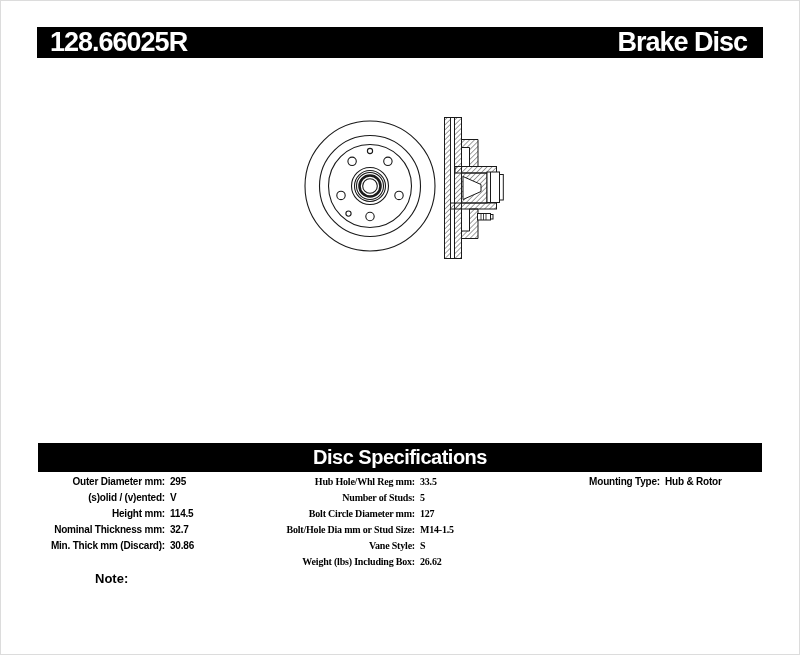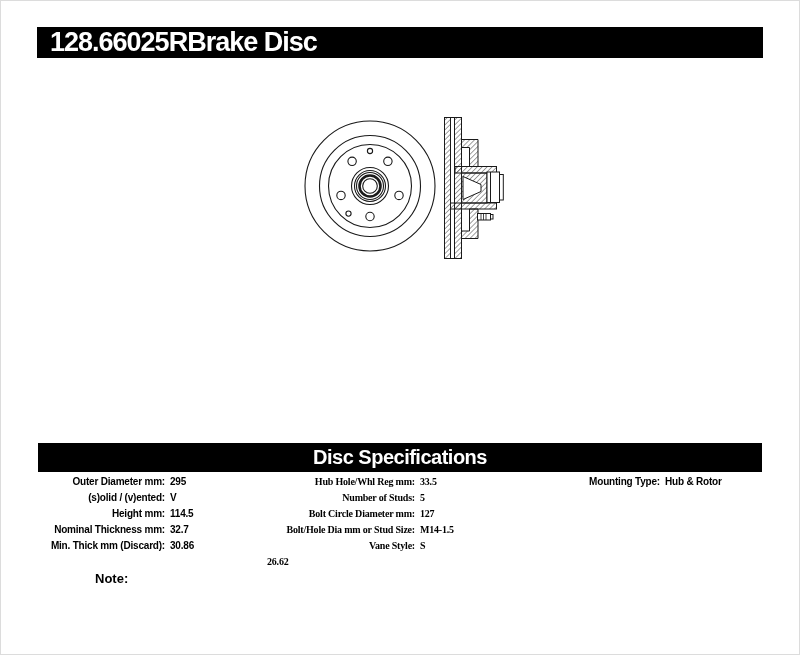--- a/index.html
+++ b/index.html
@@ -8,21 +8,21 @@
     font-family:"Liberation Sans","DejaVu Sans",sans-serif;font-weight:bold;color:#000;
   }
   .page{
     position:absolute;inset:0;background:#fff;
     box-shadow:inset 0 0 0 1px #dcdcdc;
   }
   
   .header-bar{
     position:absolute;left:37px;top:27px;width:726px;height:31px;
     background:var(--bar-background,#000);color:var(--bar-text,#fff);
-    display:flex;align-items:center;
+    display:flex;align-items:center;justify-content:space-between;
     padding:0 16px 0 13px;box-sizing:border-box;
     font-size:27px;letter-spacing:-1px;white-space:nowrap;
   }
   
   .drawing{
     position:absolute;left:280px;top:100px;width:250px;height:180px;
   }
   
   .specs-bar{
     position:absolute;left:38px;top:443px;width:724px;height:29px;
@@ -157,20 +157,21 @@
         </div>
         <div class="spec-row">
           <span class="spec-label">Bolt/Hole Dia mm or Stud Size:</span>
           <span class="spec-value">M14-1.5</span>
         </div>
         <div class="spec-row">
           <span class="spec-label">Vane Style:</span>
           <span class="spec-value">S</span>
         </div>
         <div class="spec-row">
+          <span class="spec-label">Weight (lbs) Including Box:</span>
           <span class="spec-value">26.62</span>
         </div>
       </div>
     <div class="spec-col spec-col-2">
         <div class="spec-row">
           <span class="spec-label">Mounting Type:</span>
           <span class="spec-value">Hub &amp; Rotor</span>
         </div>
       </div>
   </div>

